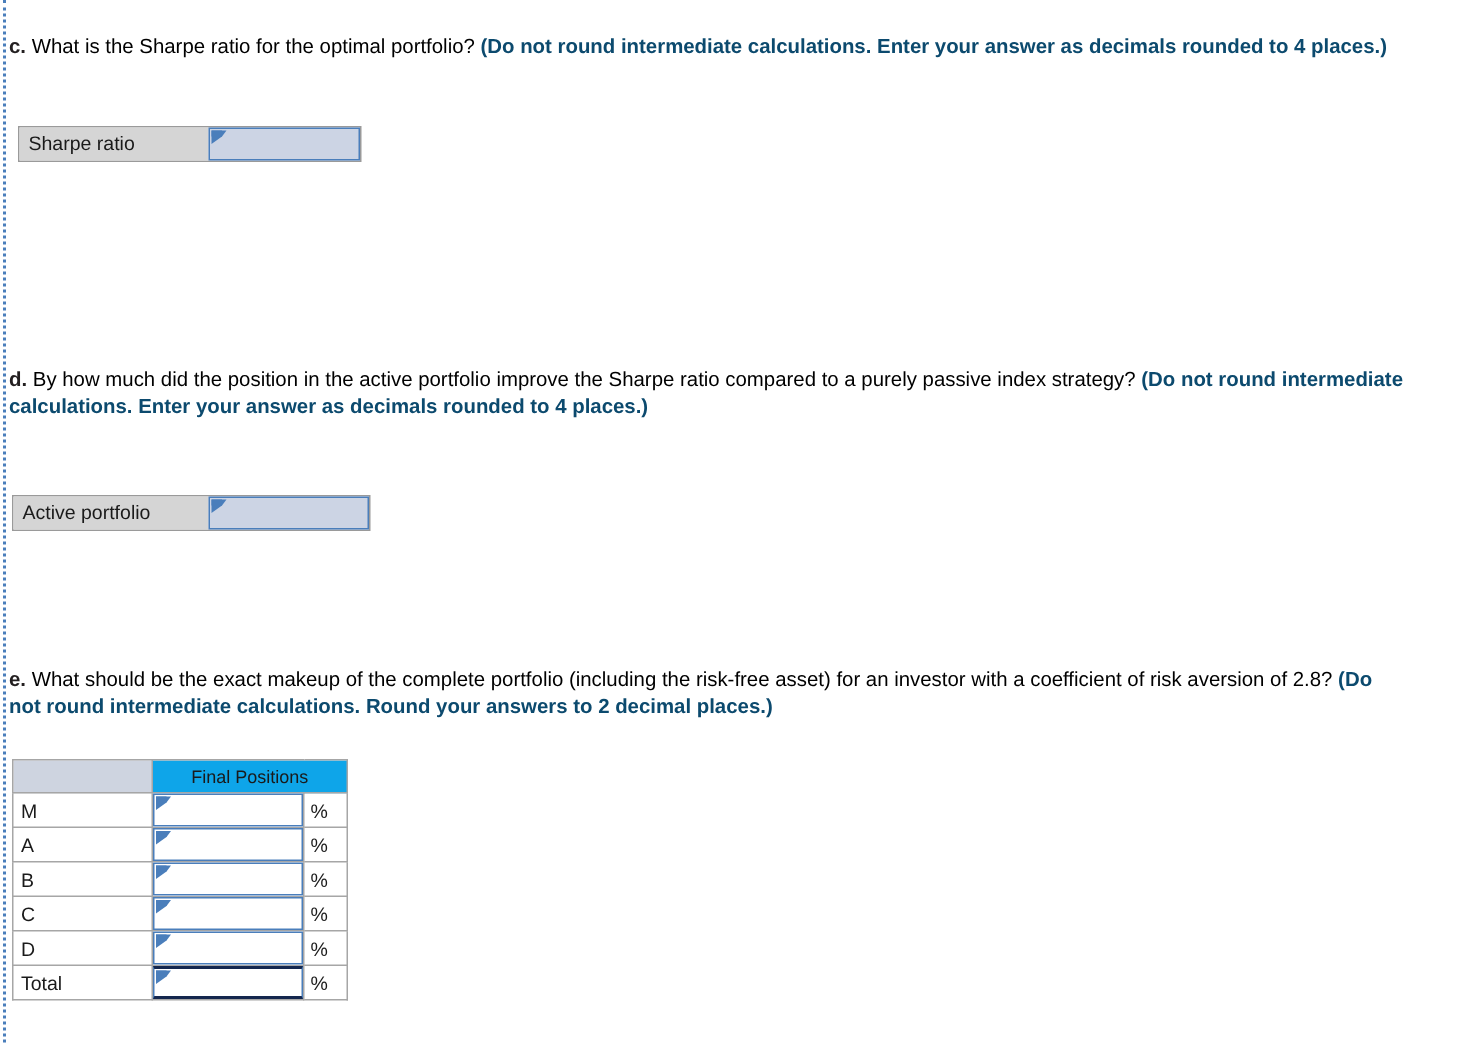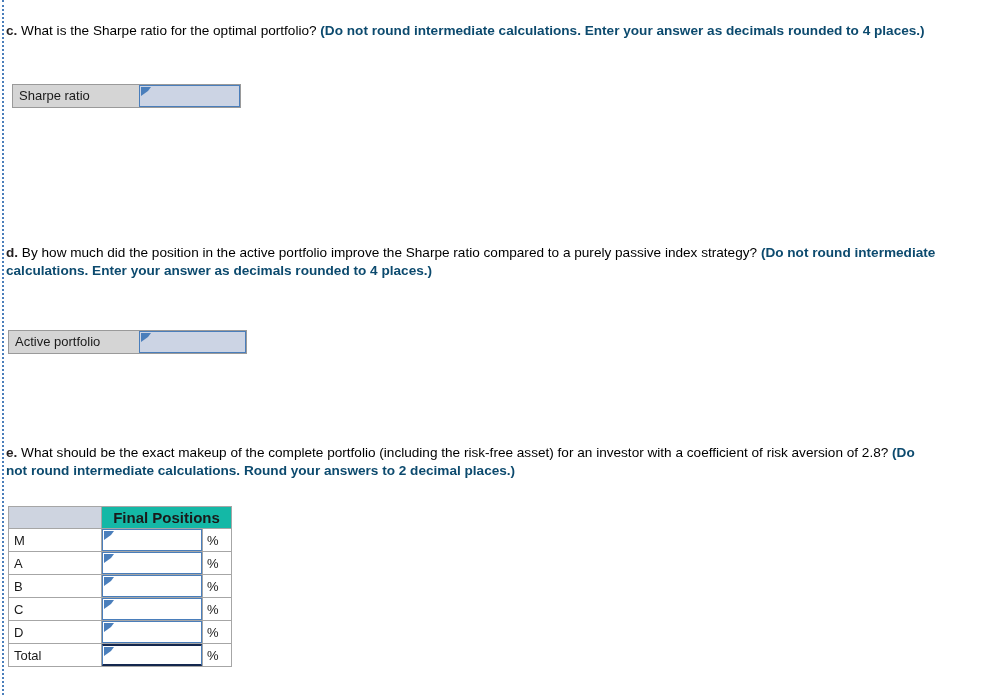--- a/index.html
+++ b/index.html
@@ -156,23 +156,23 @@
   #positions-table col.c-label { width: 93px; }
   #positions-table col.c-field { width: 101px; }
   #positions-table col.c-pct   { width: 29px; }
 
   #positions-table thead th {
     background: #ced4e0;
     height: 22px;
   }
   #positions-table thead th.hdr-blank { background: #ced4e0; }
   #positions-table thead th.hdr-title {
-    background: #14b8a6;
-    font-weight: bold;
-    font-size: 15px;
+    background: #0ea5e9;
+    font-weight: normal;
+    font-size: 12px;
     text-align: center;
     color: #1a1a1a;
   }
 
   #positions-table td.cell-label {
     padding: 0 0 0 5px;
     text-align: left;
     color: #1a1a1a;
     vertical-align: middle;
   }

